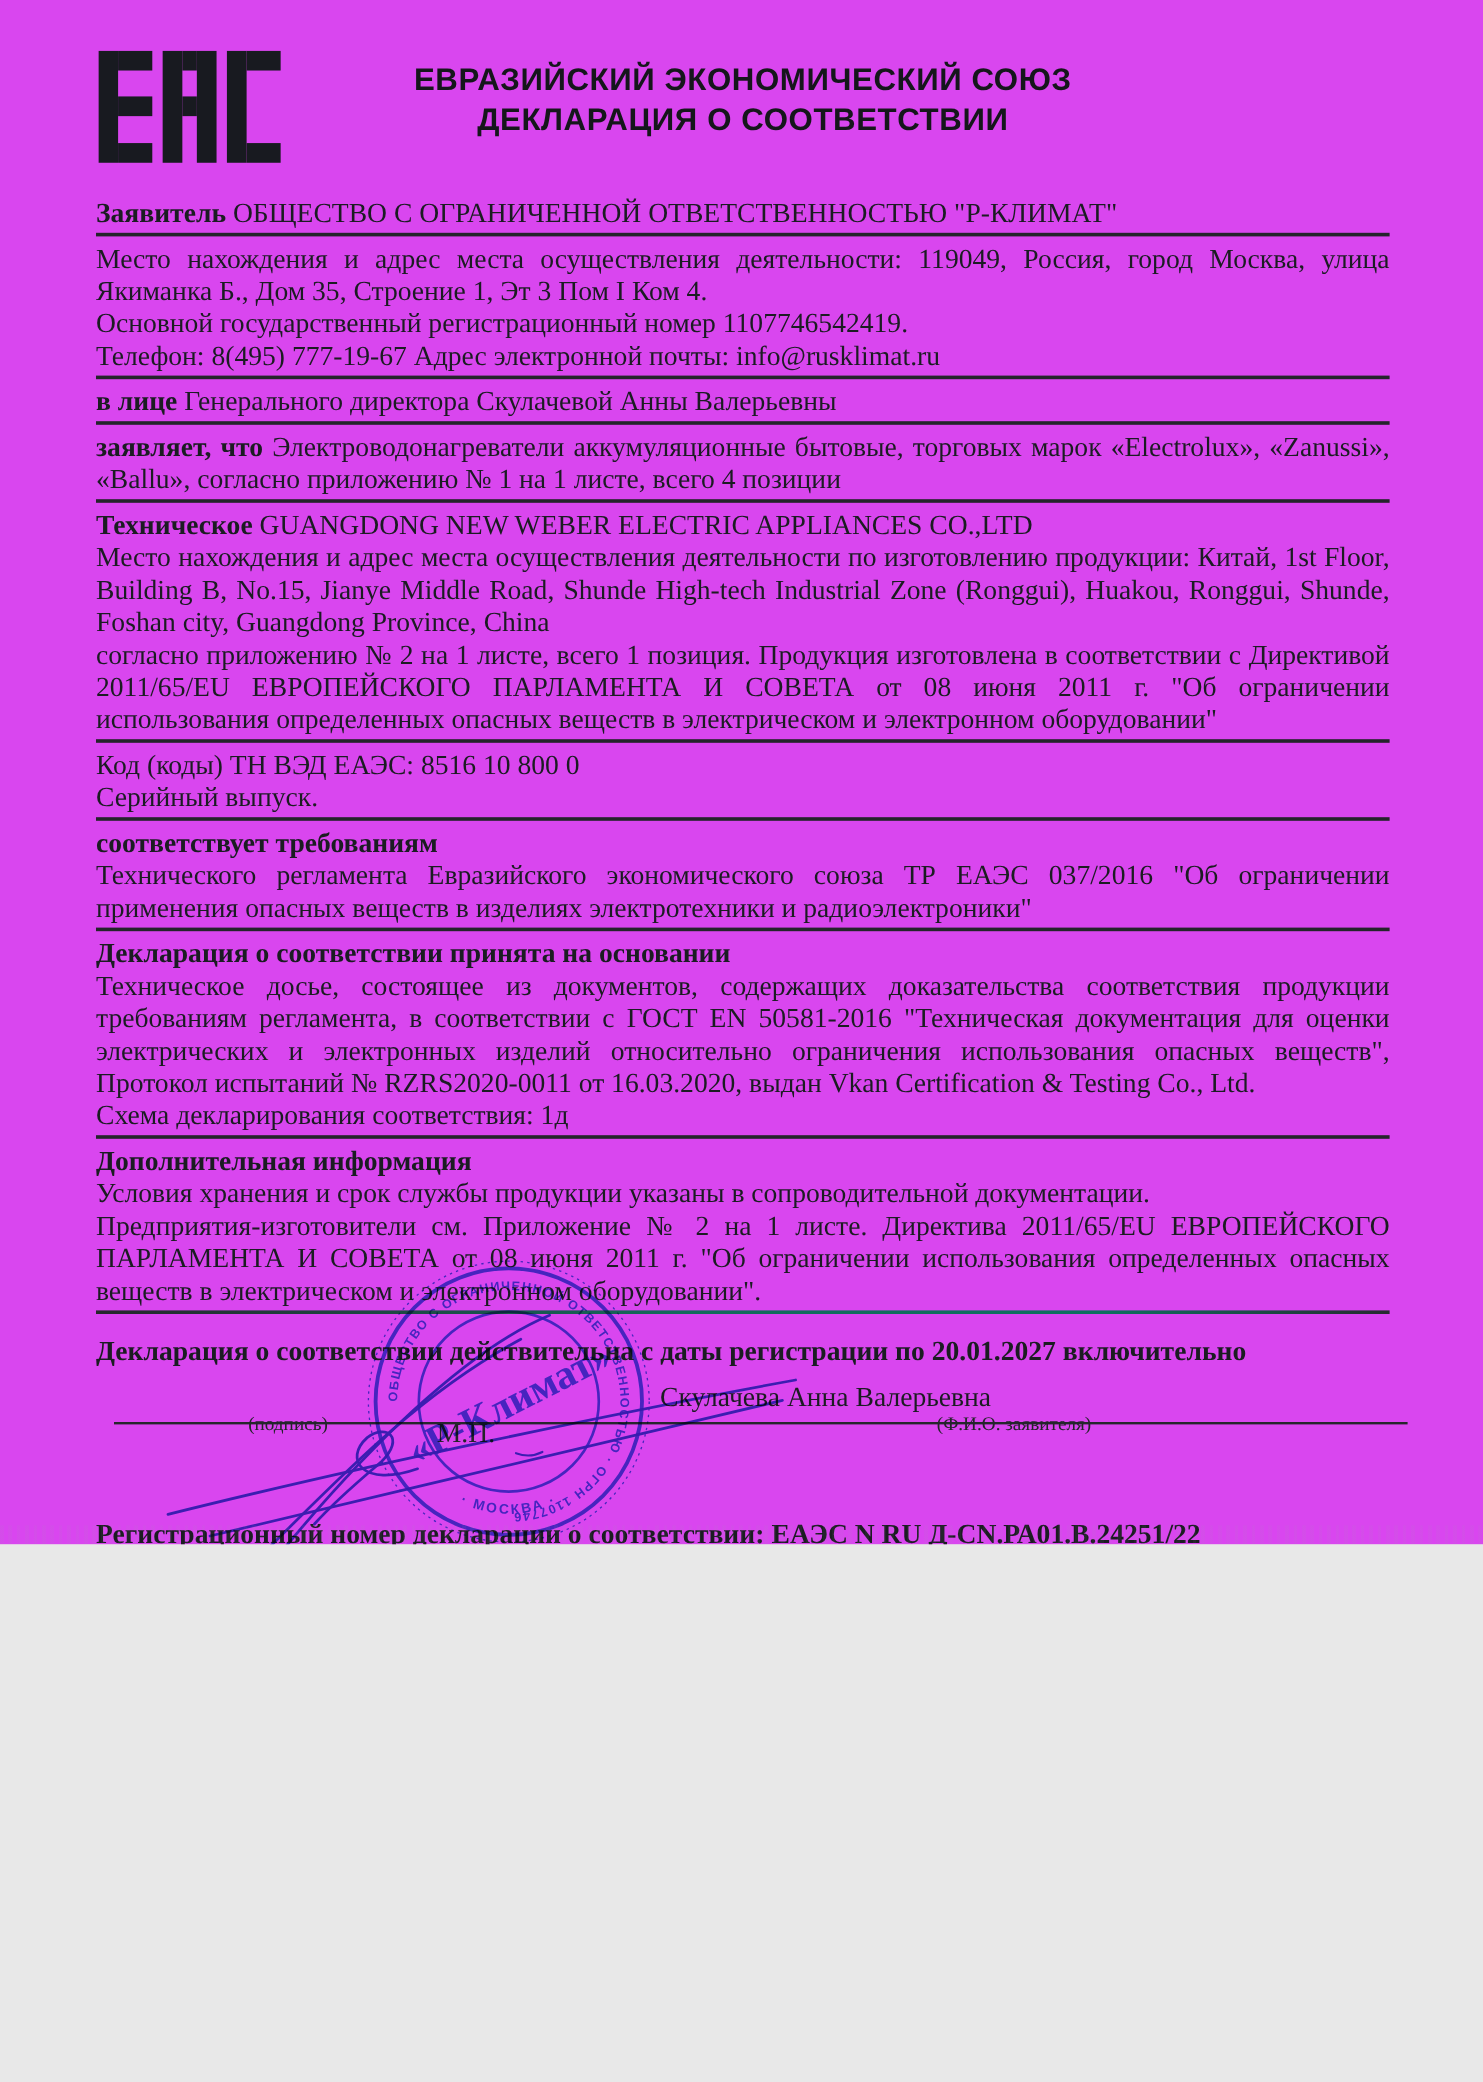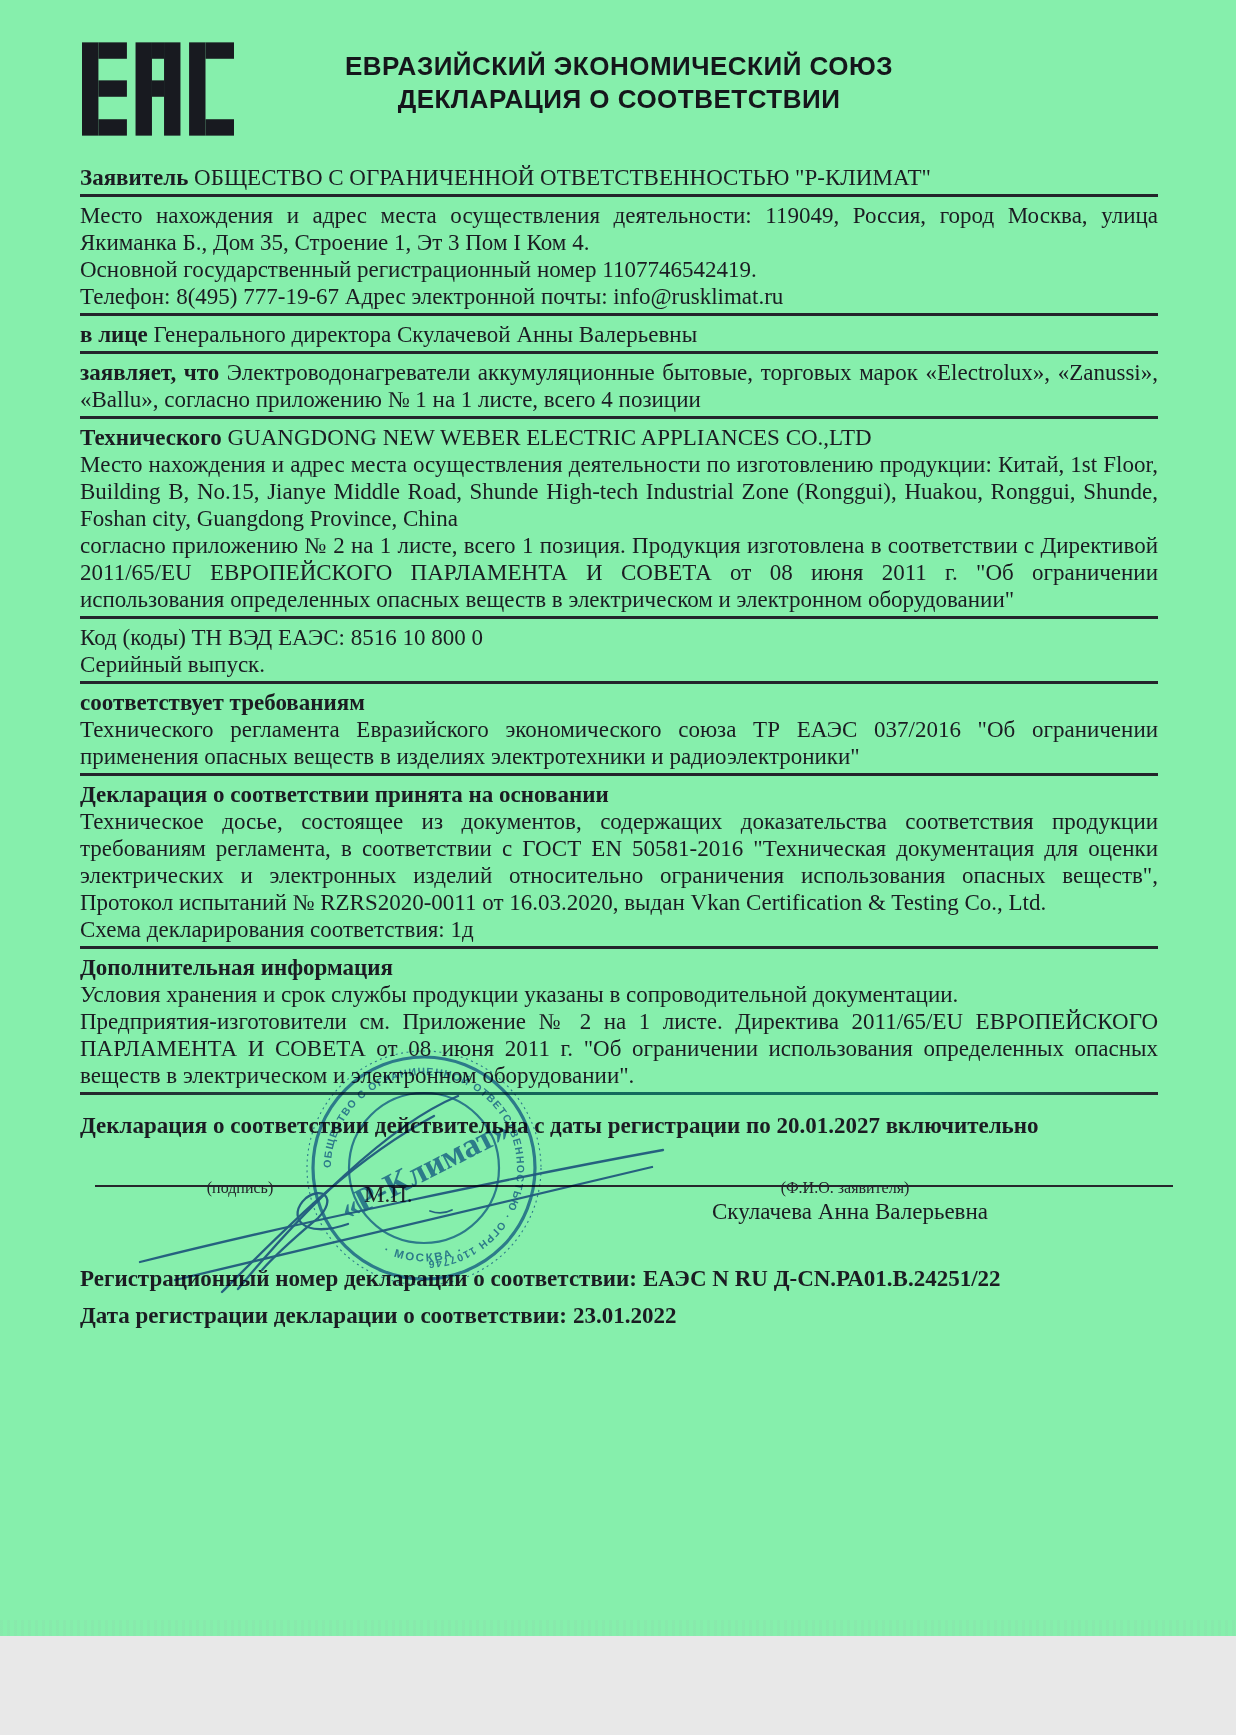--- a/index.html
+++ b/index.html
@@ -1,21 +1,21 @@
 <!DOCTYPE html>
 <html lang="ru"><head>
 <meta charset="utf-8">
 <style>
   html,body{margin:0;padding:0;}
   body{background:#e8e8e8;}
   .page{
     position:relative;
-    width:1236px;height:1636px;
+    width:1236px;height:1287px;
     margin:0 auto;
-    background:#86efac;
+    background:#d946ef;
     overflow:hidden;
     font-family:"Liberation Serif","DejaVu Serif",serif;
     color:#1b1c22;
     font-size:23px;
     line-height:27px;
   }
   .page::after{ 
     content:"";position:absolute;left:0;right:0;bottom:0;height:16px;
     background:repeating-linear-gradient(90deg,#9aa0a6 0 3px,transparent 3px 7px);
     opacity:.07;pointer-events:none;
@@ -33,21 +33,21 @@
   .doc-body{margin-top:8px;}
   .para{margin:0;text-align:justify;}
   .para .lead{font-weight:bold;}
   .para.head-only{font-weight:bold;text-align:left;}
   .rule{height:3px;background:#24242b;margin:3px 0 5px;}
   .rule.teal{background:linear-gradient(90deg,#26262c,#14695c 45%,#0f6e60 78%,#272a30);}
   
   .validity{font-weight:bold;margin:17px 0 0;text-align:left;}
   
   .sigzone{position:relative;height:104px;margin-top:0;}
-  .sig-name{position:absolute;left:470px;width:600px;top:12px;text-align:center;margin-top:47px;}
+  .sig-name{position:absolute;left:470px;width:600px;top:12px;text-align:left;}
   .sig-line{position:absolute;left:15px;width:1078px;top:46px;height:2px;background:#26262c;}
   .mp{position:absolute;left:284px;top:24px;color:#23242a;margin-top:18px;}
   .sig-sub{position:absolute;top:40px;font-size:16px;line-height:18px;color:#23242a;}
   .sub-podpis{left:80px;width:160px;text-align:center;}
   .sub-fio{left:615px;width:300px;text-align:center;}
   
   .reg{font-weight:bold;margin:22px 0 0;}
   .reg + .reg{margin-top:10px;}
   .reg .val{margin-left:6px;}
   
@@ -88,21 +88,21 @@
         <p class="para"><b class="lead">Заявитель</b> <span>ОБЩЕСТВО С ОГРАНИЧЕННОЙ  ОТВЕТСТВЕННОСТЬЮ "Р-КЛИМАТ"</span></p>
         <div class="rule"></div>
         <p class="para"><span>Место нахождения и адрес места осуществления деятельности: 119049, Россия,  город Москва, улица Якиманка Б., Дом 35, Строение 1, Эт 3 Пом I Ком 4.</span></p>
         <p class="para"><span>Основной государственный регистрационный номер 1107746542419.</span></p>
         <p class="para"><span>Телефон: 8(495) 777-19-67 Адрес электронной почты: info@rusklimat.ru</span></p>
         <div class="rule"></div>
         <p class="para"><b class="lead">в лице</b> <span>Генерального директора Скулачевой Анны Валерьевны</span></p>
         <div class="rule"></div>
         <p class="para"><b class="lead">заявляет, что</b> <span>Электроводонагреватели аккумуляционные бытовые, торговых марок «Electrolux», «Zanussi», «Ballu», согласно приложению № 1 на 1 листе, всего 4 позиции</span></p>
         <div class="rule"></div>
-        <p class="para"><b class="lead">Технического</b> <span>GUANGDONG NEW WEBER ELECTRIC APPLIANCES CO.,LTD</span></p>
+        <p class="para"><b class="lead">Техническое</b> <span>GUANGDONG NEW WEBER ELECTRIC APPLIANCES CO.,LTD</span></p>
         <p class="para"><span>Место нахождения и адрес места осуществления деятельности по изготовлению продукции: Китай, 1st Floor, Building B, No.15, Jianye Middle Road, Shunde High-tech Industrial Zone (Ronggui), Huakou, Ronggui, Shunde, Foshan city, Guangdong Province, China</span></p>
         <p class="para"><span>согласно приложению № 2 на 1 листе, всего 1 позиция. Продукция изготовлена в соответствии с Директивой 2011/65/EU ЕВРОПЕЙСКОГО ПАРЛАМЕНТА И СОВЕТА от 08 июня 2011 г. "Об ограничении использования определенных опасных веществ в электрическом и электронном оборудовании"</span></p>
         <div class="rule"></div>
         <p class="para"><span>Код (коды) ТН ВЭД ЕАЭС: 8516 10 800 0</span></p>
         <p class="para"><span>Серийный выпуск.</span></p>
         <div class="rule"></div>
         <p class="para head-only"><b class="lead">соответствует требованиям</b></p>
         <p class="para"><span>Технического регламента Евразийского экономического союза ТР ЕАЭС 037/2016 "Об ограничении применения опасных веществ в изделиях электротехники и радиоэлектроники"</span></p>
         <div class="rule"></div>
         <p class="para head-only"><b class="lead">Декларация о соответствии принята на основании</b></p>

